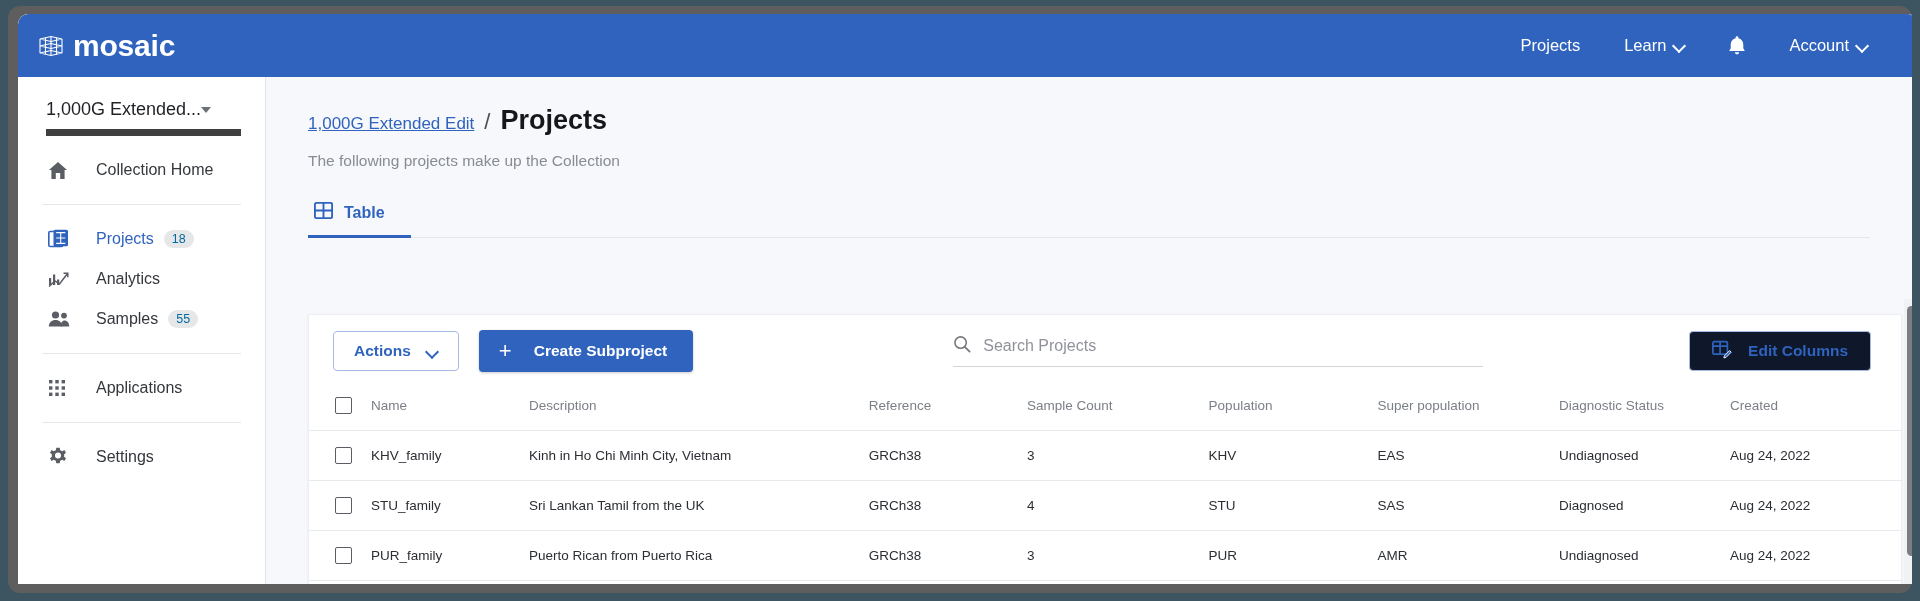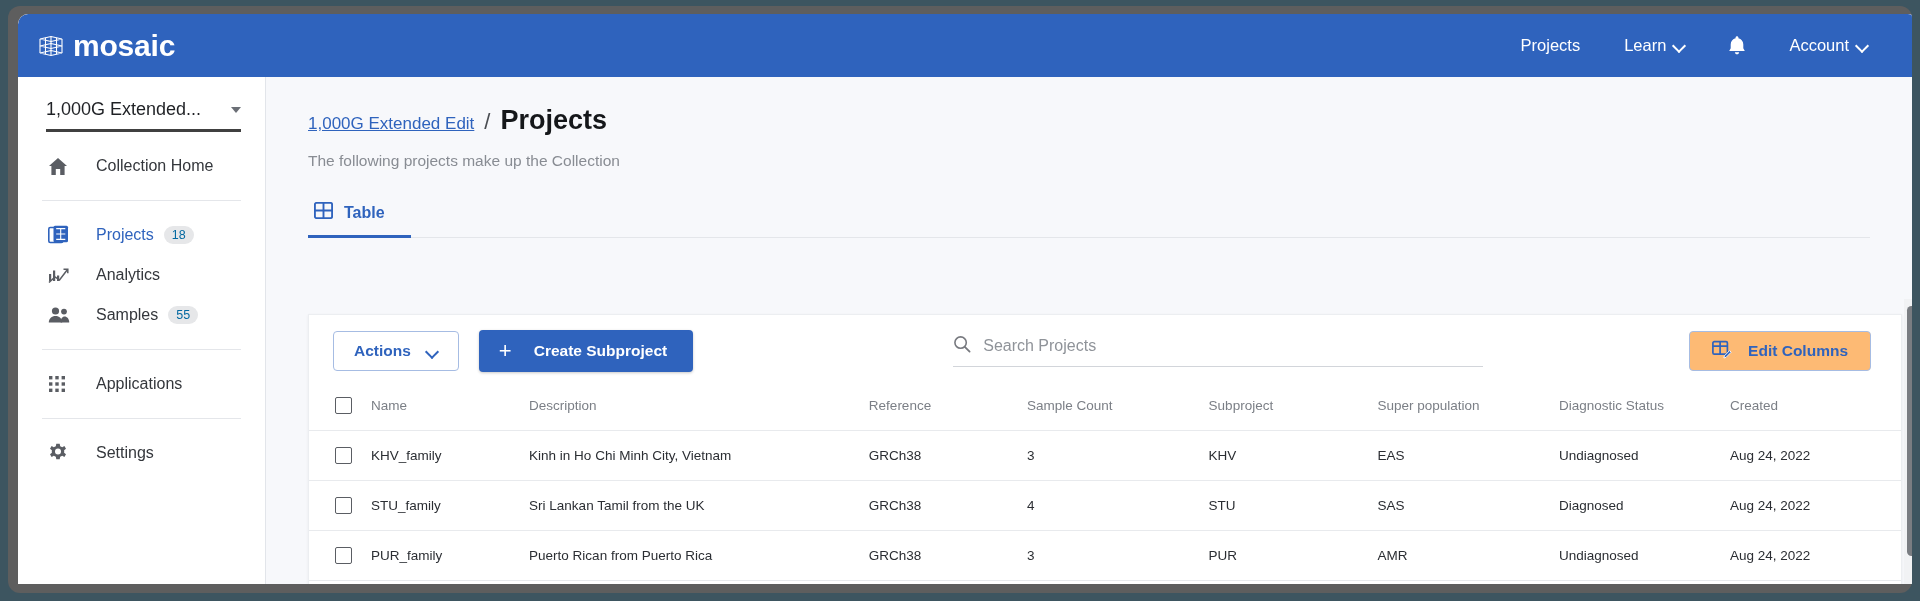--- a/index.html
+++ b/index.html
@@ -83,22 +83,22 @@
   #sidebar {
     width: 248px; height: 507px;
     background: #ffffff;
     border-right: 1px solid #e2e5ea;
     flex: 0 0 248px;
     position: relative;
   }
   #collection-select {
     margin: 22px 24px 0 28px;
     padding-bottom: 9px;
-    border-bottom: 3px solid #404040;
-    display: flex; align-items: center; justify-content: space-between;
+    border-bottom: 7px solid #404040;
+    display: flex; align-items: center; 
     cursor: pointer;
   }
   #collection-select-label {
     font-size: 18px; color: #1f2125; font-weight: 500;
   }
   #caret-down {
     width: 0; height: 0;
     border-left: 5.5px solid transparent;
     border-right: 5.5px solid transparent;
     border-top: 6.5px solid #6b6f76;
@@ -223,21 +223,21 @@
     font-size: 16px; color: #3c3f45;
     font-family: Liberation Sans, sans-serif;
     width: 100%;
     background: transparent;
   }
   #search-input::placeholder { color: #8f9399; }
   #edit-columns-btn {
     margin-left: auto;
     height: 40px; padding: 0 22px;
     border: 1px solid #a6bce3;
-    color: #2f63bd; background: #fdba74;
+    color: #2f63bd; background: #0f172a;
     font-weight: 600;
   }
 
   
   table#projects-table {
     width: 100%;
     border-collapse: collapse;
     table-layout: fixed;
   }
   #projects-table th {
@@ -501,21 +501,21 @@
           <table id="projects-table">
             <thead>
               <tr>
                 <th class="col-check">
                   <span class="checkbox"></span>
                 </th>
                 <th class="col-name">Name</th>
                 <th class="col-desc">Description</th>
                 <th class="col-ref">Reference</th>
                 <th class="col-count">Sample Count</th>
-                <th class="col-pop">Subproject</th>
+                <th class="col-pop">Population</th>
                 <th class="col-super">Super population</th>
                 <th class="col-diag">Diagnostic Status</th>
                 <th class="col-created">Created</th>
               </tr>
             </thead>
             <tbody>
               <tr>
                 <td class="col-check">
                       <span class="checkbox"></span>
                     </td>

